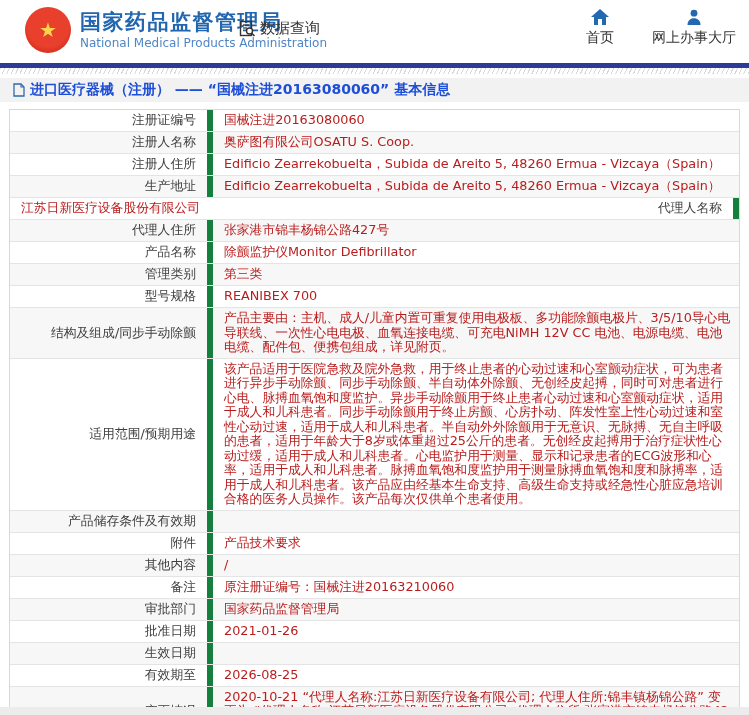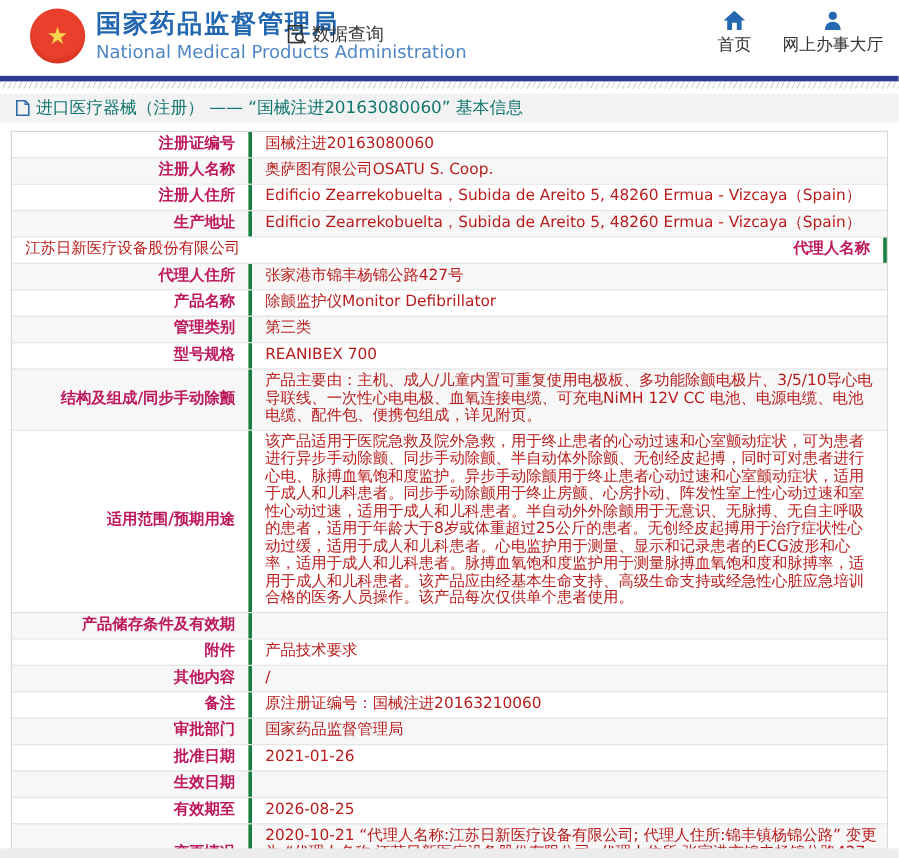--- a/index.html
+++ b/index.html
@@ -14,56 +14,56 @@
   .brand{position:absolute;left:25px;top:7px;display:flex;align-items:center;}
   .emblem{
     width:46px;height:46px;border-radius:50%;
     background:radial-gradient(circle at 50% 42%, #e8402c 0 58%, #c21b12 100%);
     display:flex;align-items:center;justify-content:center;
     color:#f8d44c;font-size:20px;line-height:1;flex-shrink:0;
     box-shadow:inset 0 0 0 2px #d4repeat;
   }
   .brand-text{margin-left:9px;}
   .brand-cn{font-size:21px;font-weight:bold;color:#2166ae;letter-spacing:1.5px;line-height:24px;}
-  .brand-en{font-size:15px;color:#4f86c6;margin-top:2px;}
+  .brand-en{font-size:12px;color:#4f86c6;margin-top:2px;}
   .data-query{position:absolute;left:239px;top:19px;display:flex;align-items:center;cursor:pointer;}
   .data-query svg{margin-right:4px;}
   .data-query-label{font-size:15px;color:#333;text-align:right;}
-  .top-nav{position:absolute;right:13px;top:9px;display:flex;gap:26px;}
+  .top-nav{position:absolute;right:13px;top:9px;display:flex;gap:38px;}
   .nav-item{display:flex;flex-direction:column;align-items:center;cursor:pointer;}
   .nav-item .nav-label{font-size:14px;color:#333;margin-top:4px;white-space:nowrap;}
   
   .blue-bar{height:5px;background:#2c3c94;}
   .hatch{
     height:6px;
     background:repeating-linear-gradient(115deg,#d9d9d9 0 1px,#ffffff 1px 4px);
   }
   
   .title-bar{
     margin-top:4px;height:24px;background:#f2f2f2;
     display:flex;align-items:center;padding-left:13px;
   }
   .title-bar svg{margin-right:5px;flex-shrink:0;}
-  .page-title{font-size:14px;color:#0f766e;white-space:nowrap;}
+  .page-title{font-size:14px;color:#1d4ed8;white-space:nowrap;font-weight:bold;}
   
   .info-table{
     margin:7px 9px 0 9px;
     border:1px solid #d8d8d8;
     background:#fff;
   }
   .row{display:flex;border-top:1px solid #e4e4e4;min-height:21px;background:#fff;}
   .row:first-child{border-top:none;}
   .row:nth-child(even){background:#f7f7f7;}
   .cell{font-size:12.8px;line-height:14.5px;color:#b91c1c;}
   .label-cell{
     width:186px;flex-shrink:0;
     padding:3px 11px 3px 0;
-    border-right:3px solid #15803d;
+    border-right:6px solid #15803d;
     display:flex;align-items:center;justify-content:flex-end;
-    text-align:right;color:#be185d;font-weight:bold;
+    text-align:right;color:#404040;
   }
   .value-cell{
     flex:1;
     padding:3px 8px 3px 11px;
     display:flex;align-items:center;
     text-align:left;
     word-break:break-all;
   }
   
   .bottom-strip{

